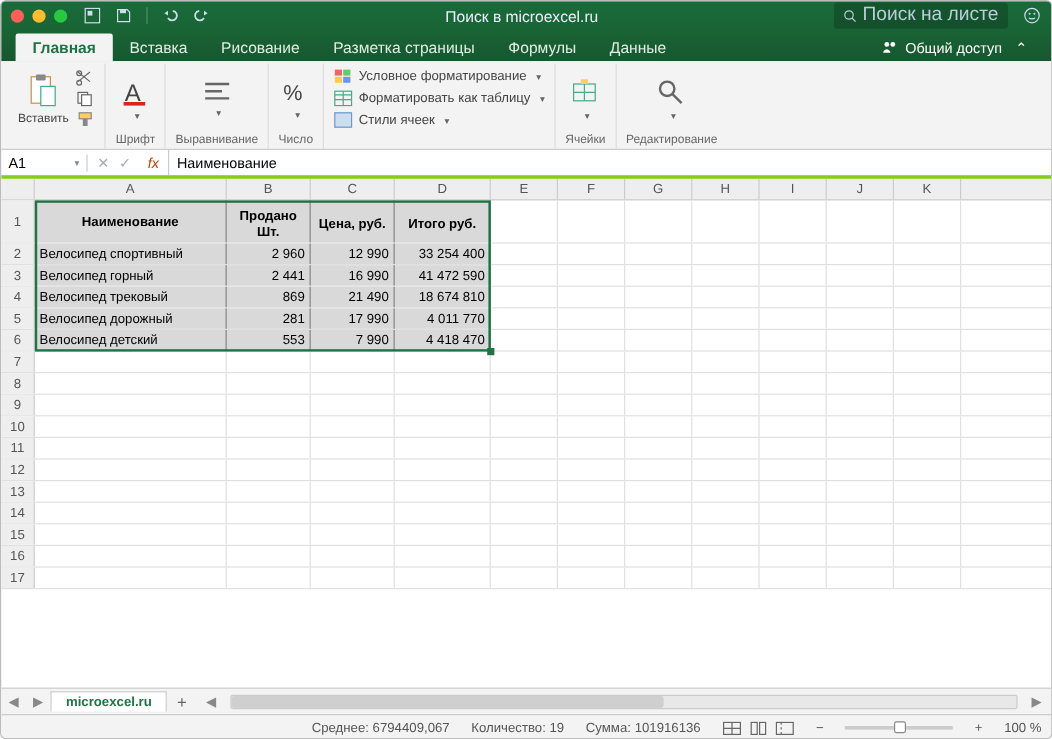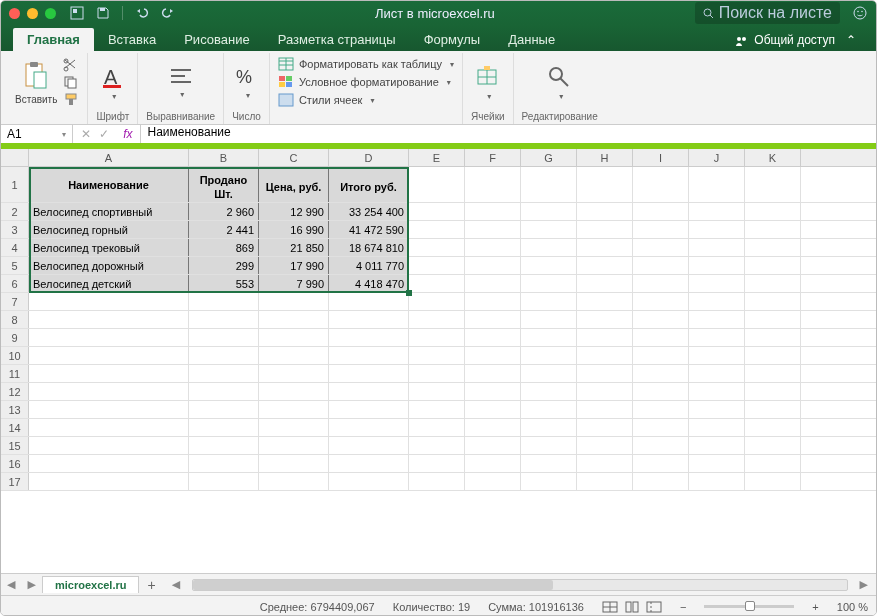--- a/index.html
+++ b/index.html
@@ -13,38 +13,38 @@
   .qat { display: flex; gap: 12px; margin-left: 14px; align-items: center; }
   .qat-sep { width:1px; height:14px; background:rgba(255,255,255,0.25); }
   .title-center { flex:1; text-align:center; font-size:13px; color:#eef; }
   .title-search { display:flex; align-items:center; gap:5px; background:rgba(0,0,0,0.2); border-radius:3px; padding:2px 8px; font-size:16px; color:#bcd; }
   .smile { margin-left:12px; }
 
   
   .ribtabs { height: 26px; background: linear-gradient(#196435,#17572f); display:flex; align-items:flex-end; padding: 0 12px; color:#dfeee3; font-size:13px; }
   .ribtab { padding: 4px 14px; cursor:pointer; }
   .ribtab.active { background:#f3f3f3; color:#217346; border-radius:2px 2px 0 0; font-weight:600;text-align:center; }
-  .share-btn { margin-left:auto; display:flex; align-items:flex-end; gap:5px; font-size:12px; color:#fff; padding:4px 8px; }
+  .share-btn { margin-left:auto; display:flex; align-items:flex-start; gap:5px; font-size:12px; color:#fff; padding:4px 8px; }
 
   
   .ribbon { height: 74px; background:#f3f3f3; border-bottom:1px solid #ccc; display:flex; padding:2px 6px 0 6px; }
   .group { display:flex; flex-direction:column; align-items:center; padding:0 8px; border-right:1px solid #ddd; }
   .group:last-child { border-right:none; }
   .group-body { flex:1; display:flex; align-items:center; gap:6px; }
   .group-label { font-size:10px; color:#666; padding-bottom:2px; }
   .bigbtn { display:flex; flex-direction:column; align-items:center; font-size:10px; color:#444; gap:2px; }
   .smcol { display:flex; flex-direction:column; gap:3px; }
   .ribline { display:flex; align-items:center; gap:5px; font-size:11px; color:#444; }
   .drop-caret::after { content:"▾"; font-size:8px; margin-left:3px; color:#666; }
 
   
-  .fbar { height:24px; border-bottom:6px solid #84cc16; display:flex; font-size:12px; }
+  .fbar { height:24px; border-bottom:3px solid #84cc16; display:flex; align-items:center; font-size:12px; }
   .namebox { width:72px; border-right:1px solid #ccc; padding:0 6px; display:flex; align-items:center; justify-content:space-between; }
   .fxbtns { display:flex; gap:8px; padding:0 8px; color:#888; border-right:1px solid #ccc; align-items:center; height:100%; }
-  .fx { font-style:italic; color:#a21caf; margin-left:6px; }
+  .fx { font-style:italic; color:#c2410c; margin-left:6px; }
   .fval { padding-left:6px; }
 
   
   .gridwrap { position:relative; height: calc(616px - 24px - 26px - 74px - 24px - 22px - 22px); overflow:hidden; }
   .colheads { display:flex; height:18px; background:#eee; border-bottom:1px solid #ccc; font-size:11px; color:#555; }
   .corner { width:28px; border-right:1px solid #ccc; background:#eee; }
   .colh { border-right:1px solid #ccc; text-align:center; line-height:18px; }
   .rows { }
   .row { display:flex; height:18px; border-bottom:1px solid #e0e0e0; font-size:11px; }
   .rowh { width:28px; background:#eee; border-right:1px solid #ccc; text-align:center; color:#555; line-height:18px; }
@@ -106,21 +106,21 @@
           <path d="M5 3l-3 2 3 2z" fill="#cde"></path>
         </svg>
       </span>
     <span>
         <svg width="14" height="14" viewBox="0 0 14 14">
           <path d="M5 3a4 4 0 1 0 4 6" fill="none" stroke="#cde" stroke-width="1.5"></path>
           <path d="M9 3l3 2-3 2z" fill="#cde"></path>
         </svg>
       </span>
   </div>
-  <div class="title-center">Лист в microexcel.ru</div>
+  <div class="title-center">Поиск в microexcel.ru</div>
   <div class="title-search">
     <span>
         <svg width="11" height="11" viewBox="0 0 11 11">
           <circle cx="4.5" cy="4.5" r="3.5" fill="none" stroke="#bcd"></circle>
           <line x1="7" y1="7" x2="10" y2="10" stroke="#bcd"></line>
         </svg>
       </span>
     <span>Поиск на листе</span>
   </div>
   <span class="smile">
@@ -222,35 +222,35 @@
           </svg>
       </div>
     </div>
     <div class="group-label">Число</div>
   </div>
 
   <div class="group" style="align-items:flex-start;">
     <div class="group-body" style="flex-direction:column; align-items:flex-start; gap:4px; padding-top:4px;">
       <div class="ribline drop-caret">
         <svg width="16" height="14">
+            <rect x="1" y="1" width="6" height="5" fill="#e66"></rect>
+            <rect x="8" y="1" width="6" height="5" fill="#6c6"></rect>
+            <rect x="1" y="7" width="6" height="5" fill="#fc4"></rect>
+            <rect x="8" y="7" width="6" height="5" fill="#69e"></rect>
+          </svg>
+        <span>Условное форматирование</span>
+      </div>
+      <div class="ribline drop-caret">
+        <svg width="16" height="14">
             <rect x="1" y="1" width="14" height="12" fill="none" stroke="#4a8"></rect>
             <line x1="1" y1="4" x2="15" y2="4" stroke="#4a8"></line>
             <line x1="1" y1="8" x2="15" y2="8" stroke="#4a8"></line>
             <line x1="8" y1="1" x2="8" y2="13" stroke="#4a8"></line>
           </svg>
         <span>Форматировать как таблицу</span>
-      </div>
-      <div class="ribline drop-caret">
-        <svg width="16" height="14">
-            <rect x="1" y="1" width="6" height="5" fill="#e66"></rect>
-            <rect x="8" y="1" width="6" height="5" fill="#6c6"></rect>
-            <rect x="1" y="7" width="6" height="5" fill="#fc4"></rect>
-            <rect x="8" y="7" width="6" height="5" fill="#69e"></rect>
-          </svg>
-        <span>Условное форматирование</span>
       </div>
       <div class="ribline drop-caret">
         <svg width="16" height="14">
             <rect x="1" y="1" width="14" height="12" fill="#cde" stroke="#69c"></rect>
           </svg>
         <span>Стили ячеек</span>
       </div>
     </div>
     <div class="group-label">&nbsp;</div>
   </div>
@@ -352,34 +352,34 @@
         <div class="cell cG"></div>
         <div class="cell cH"></div>
         <div class="cell cI"></div>
         <div class="cell cJ"></div>
         <div class="cell cK"></div>
     </div>
     <div class="row">
       <div class="rowh">4</div>
       <div class="cell cA datacell-sel">Велосипед трековый</div>
       <div class="cell cB datacell-sel numr">869</div>
-      <div class="cell cC datacell-sel numr">21 850</div>
+      <div class="cell cC datacell-sel numr">21 490</div>
       <div class="cell cD datacell-sel numr">18 674 810</div>
       <div class="cell cE"></div>
         <div class="cell cF"></div>
         <div class="cell cG"></div>
         <div class="cell cH"></div>
         <div class="cell cI"></div>
         <div class="cell cJ"></div>
         <div class="cell cK"></div>
     </div>
     <div class="row">
       <div class="rowh">5</div>
       <div class="cell cA datacell-sel">Велосипед дорожный</div>
-      <div class="cell cB datacell-sel numr">299</div>
+      <div class="cell cB datacell-sel numr">281</div>
       <div class="cell cC datacell-sel numr">17 990</div>
       <div class="cell cD datacell-sel numr">4 011 770</div>
       <div class="cell cE"></div>
         <div class="cell cF"></div>
         <div class="cell cG"></div>
         <div class="cell cH"></div>
         <div class="cell cI"></div>
         <div class="cell cJ"></div>
         <div class="cell cK"></div>
     </div>

